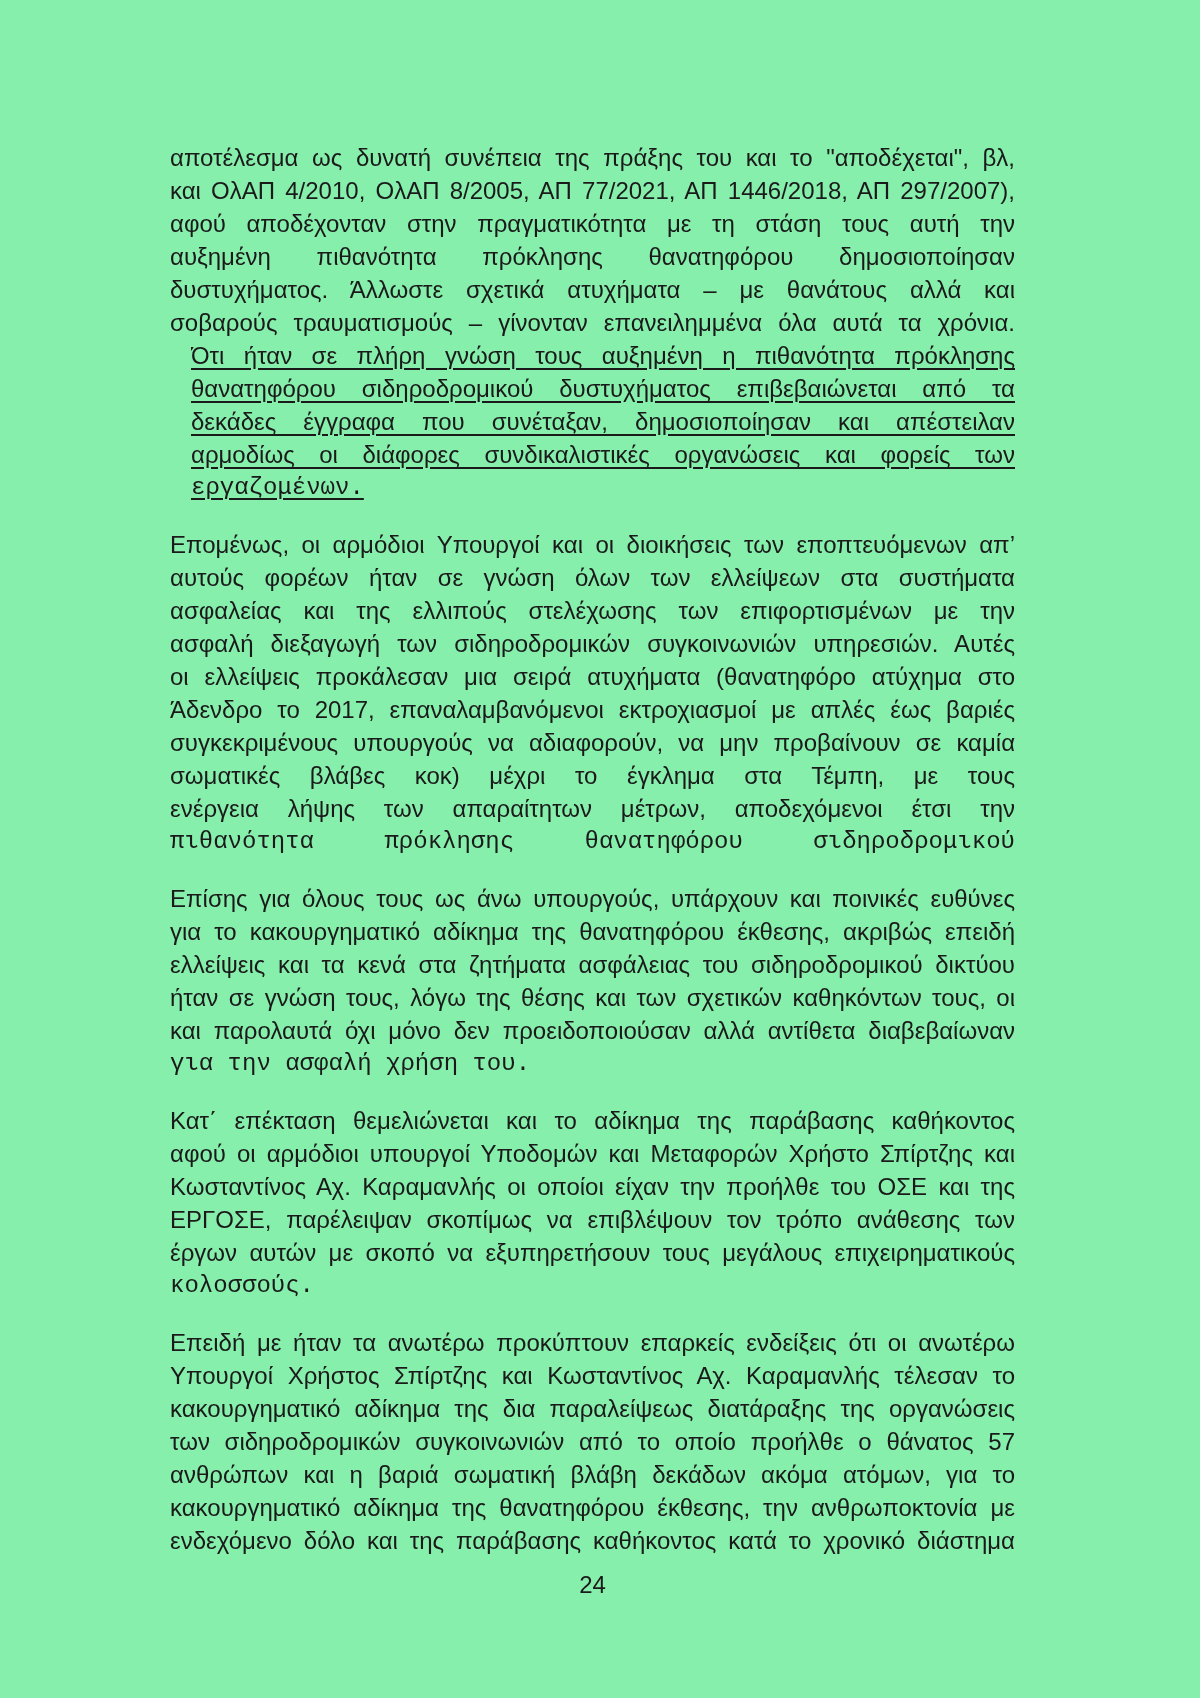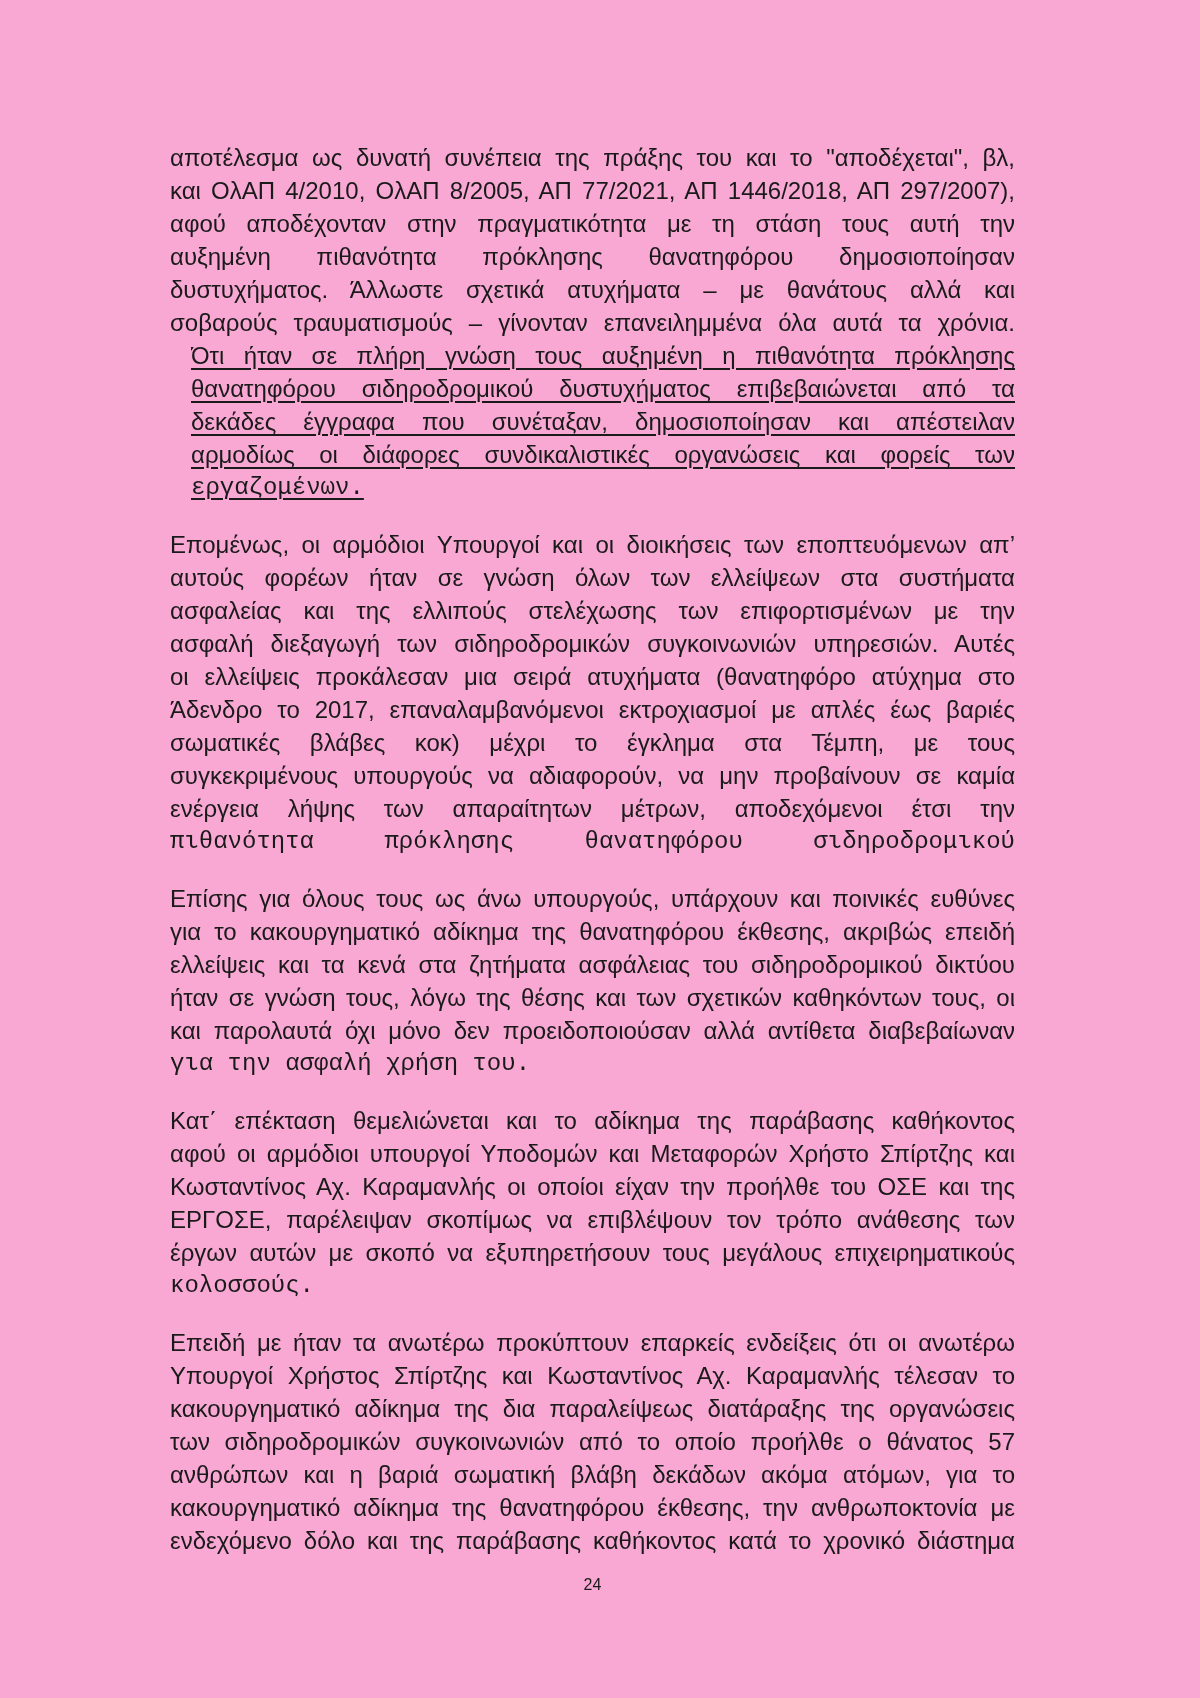--- a/index.html
+++ b/index.html
@@ -12,21 +12,21 @@
     height: 1698px;
     position: relative;
     font-family: "Liberation Sans", sans-serif;
     color: #1a1a1a;
   }
   .page {
     position: absolute;
     left: 0; top: 0;
     width: 1200px;
     height: 1698px;
-    background: #f9a8d4;
+    background: #86efac;
     overflow: hidden;
   }
   .doc {
     position: absolute;
     left: 170px;
     top: 141px;
     width: 845px;
     font-size: 24px;
   }
   .para {
@@ -49,21 +49,21 @@
   .line.last {
     text-align-last: left;
     font-family: Liberation Mono, monospace;
   }
   .page-number {
     position: absolute;
     left: 170px;
     top: 1568px;
     width: 845px;
     text-align: center;
-    font-size: 16px;
+    font-size: 24px;
     line-height: 33px;
   }
 </style>
 </head>
 <body>
 
 <div class="page">
   <div class="doc" id="doc">
       <div class="para">
         <div class="line">αποτέλεσμα ως δυνατή συνέπεια της πράξης του και το "αποδέχεται", βλ,</div>
@@ -78,22 +78,22 @@
         <div class="line u">αρμοδίως οι διάφορες συνδικαλιστικές οργανώσεις και φορείς των</div>
         <div class="line u last">εργαζομένων.</div>
       </div>
       <div class="para">
         <div class="line">Επομένως, οι αρμόδιοι Υπουργοί και οι διοικήσεις των εποπτευόμενων απ’</div>
         <div class="line">αυτούς φορέων ήταν σε γνώση όλων των ελλείψεων στα συστήματα</div>
         <div class="line">ασφαλείας και της ελλιπούς στελέχωσης των επιφορτισμένων με την</div>
         <div class="line">ασφαλή διεξαγωγή των σιδηροδρομικών συγκοινωνιών υπηρεσιών. Αυτές</div>
         <div class="line">οι ελλείψεις προκάλεσαν μια σειρά ατυχήματα (θανατηφόρο ατύχημα στο</div>
         <div class="line">Άδενδρο το 2017, επαναλαμβανόμενοι εκτροχιασμοί με απλές έως βαριές</div>
+        <div class="line">συγκεκριμένους υπουργούς να αδιαφορούν, να μην προβαίνουν σε καμία</div>
         <div class="line">σωματικές βλάβες κοκ) μέχρι το έγκλημα στα Τέμπη, με τους</div>
-        <div class="line">συγκεκριμένους υπουργούς να αδιαφορούν, να μην προβαίνουν σε καμία</div>
         <div class="line">ενέργεια λήψης των απαραίτητων μέτρων, αποδεχόμενοι έτσι την</div>
         <div class="line last">πιθανότητα πρόκλησης θανατηφόρου σιδηροδρομικού δυστυχήματος.</div>
       </div>
       <div class="para">
         <div class="line">Επίσης για όλους τους ως άνω υπουργούς, υπάρχουν και ποινικές ευθύνες</div>
         <div class="line">για το κακουργηματικό αδίκημα της θανατηφόρου έκθεσης, ακριβώς επειδή</div>
         <div class="line">ελλείψεις και τα κενά στα ζητήματα ασφάλειας του σιδηροδρομικού δικτύου</div>
         <div class="line">ήταν σε γνώση τους, λόγω της θέσης και των σχετικών καθηκόντων τους, οι</div>
         <div class="line">και παρολαυτά όχι μόνο δεν προειδοποιούσαν αλλά αντίθετα διαβεβαίωναν</div>
         <div class="line last">για την ασφαλή χρήση του.</div>

